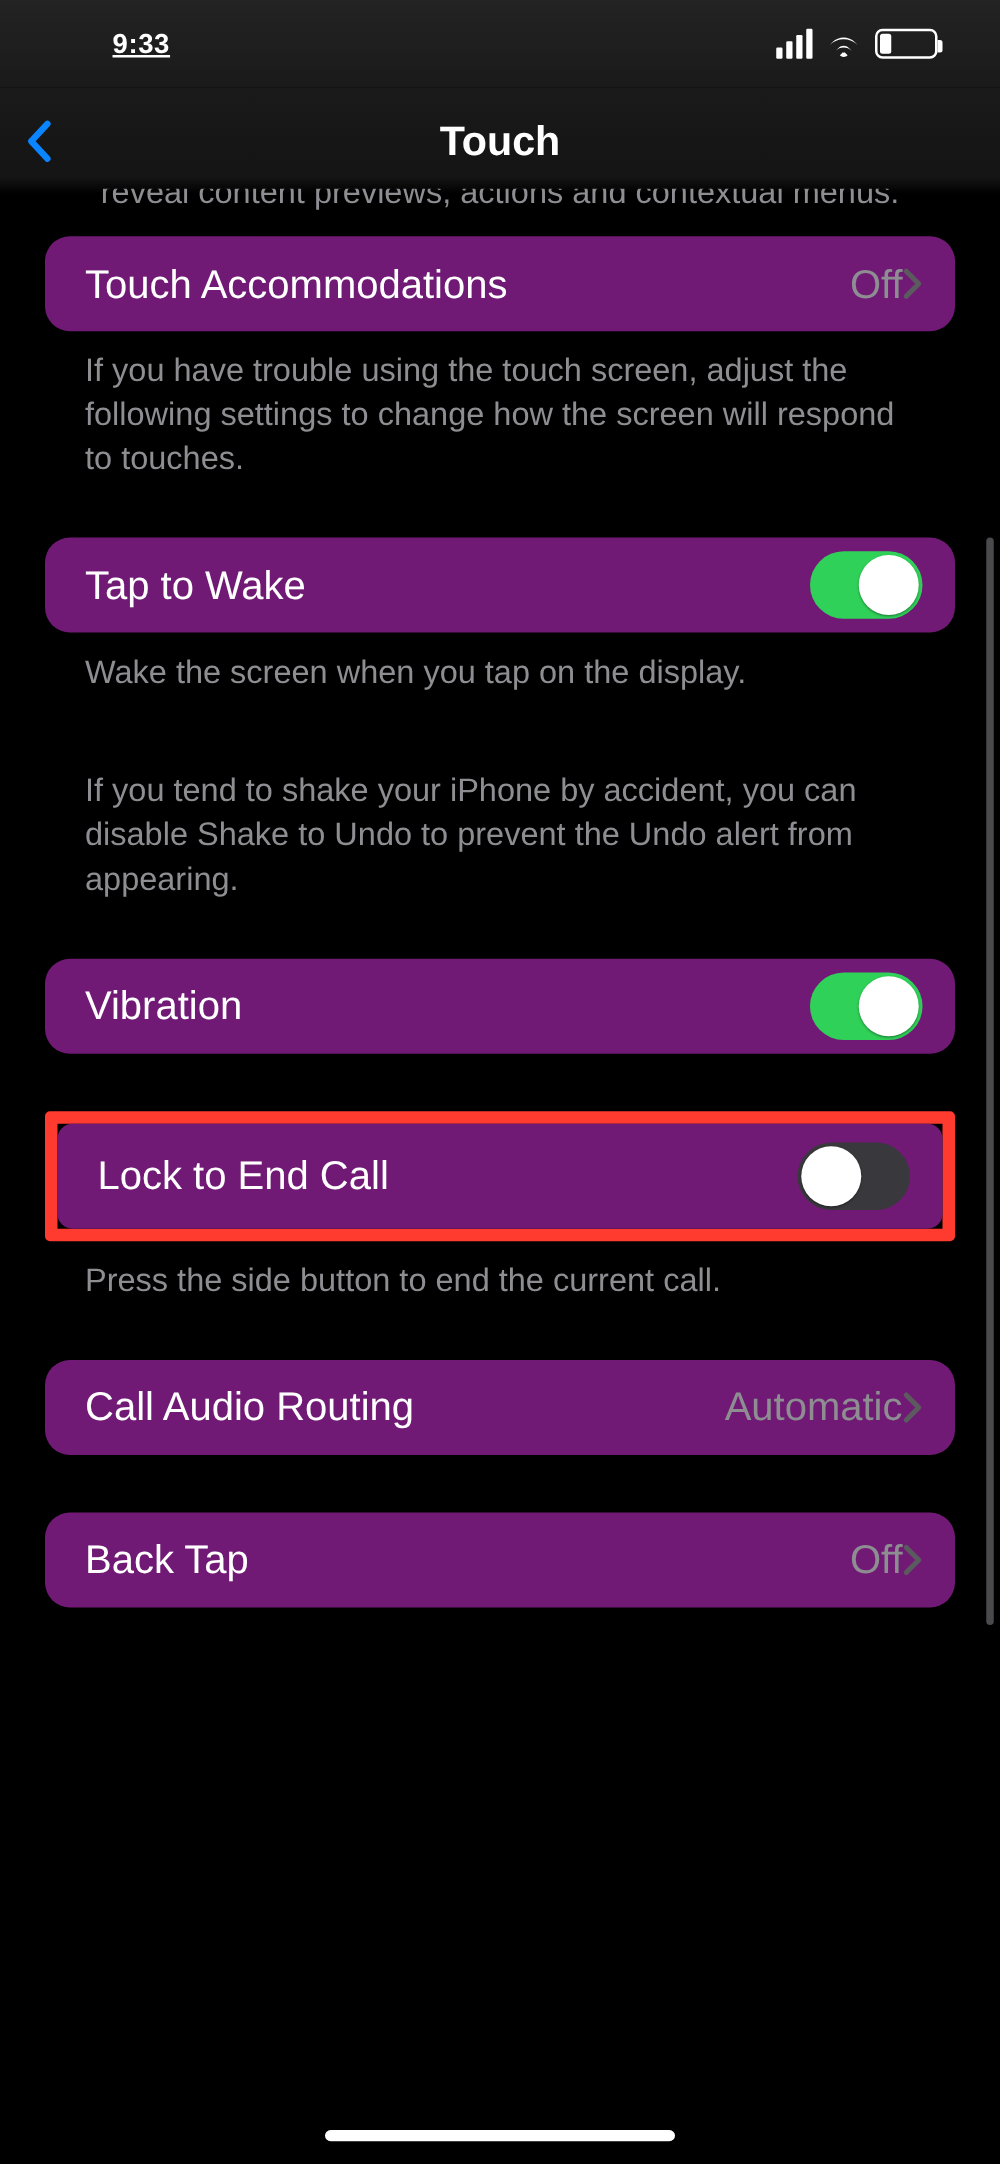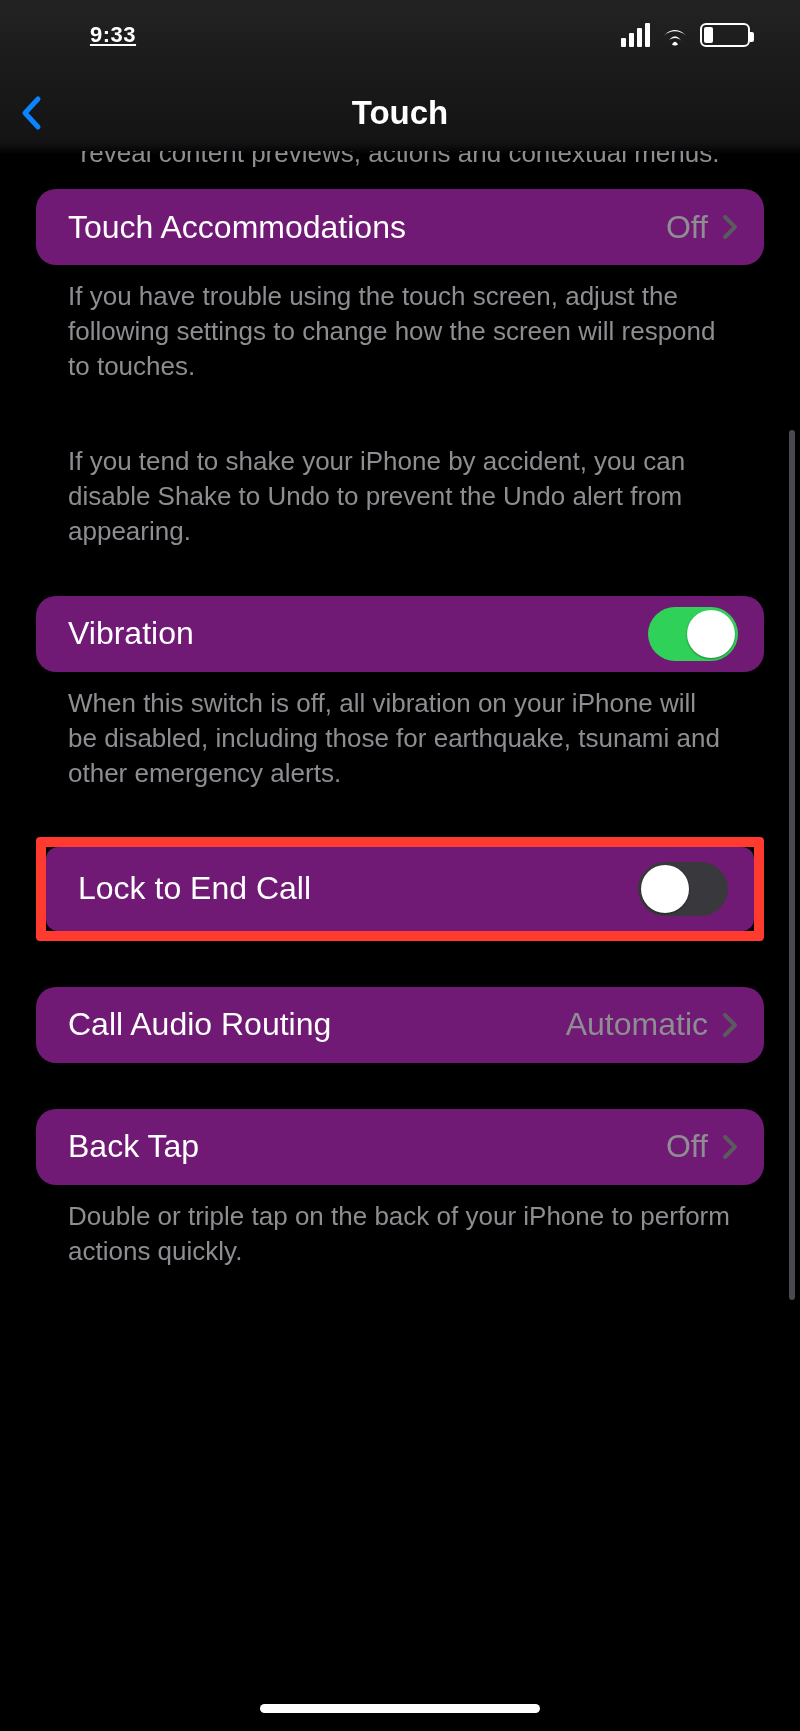--- a/index.html
+++ b/index.html
@@ -98,21 +98,21 @@
     border-radius:20px;
     min-height:76px;
     display:flex;
     align-items:center;
     justify-content:space-between;
     padding:0 26px 0 32px;
     font-size:32px;
     color:#fff;
   }
   .cell .right{
-    display:flex; align-items:center; gap:14px;
+    display:flex; align-items:center; 
   }
   .cell .value{
     color:#8d8d92; font-size:32px;
   }
   .chevron{
     color:#5a5a5f;
   }
   .chevron svg{display:block}
 
   .footer{
@@ -203,43 +203,52 @@
         <span class="chevron">
           <svg width="16" height="28" viewBox="0 0 16 28">
               <path fill="none" stroke="#5a5a5f" stroke-width="4" stroke-linecap="round" stroke-linejoin="round" d="M3 4 L13 14 L3 24"></path>
             </svg>
         </span>
       </span>
     </div>
     <div class="footer">If you have trouble using the touch screen, adjust the following settings to change how the screen will respond to touches.</div>
   </div>
 
+  <div class="group">
+    <div class="cell">
+      <span>Tap to Wake</span>
+      <div class="toggle on">
+          <div class="knob"></div>
+        </div>
+    </div>
+    <div class="footer">Wake the screen when you tap on the display.</div>
+  </div>
 
   <div class="group">
     <div class="footer">If you tend to shake your iPhone by accident, you can disable Shake to Undo to prevent the Undo alert from appearing.</div>
   </div>
 
   <div class="group">
     <div class="cell">
       <span>Vibration</span>
       <div class="toggle on">
           <div class="knob"></div>
         </div>
     </div>
-    <div class="footer">When this switch is off, all vibration on your iPhone will be disabled, including those for earthquake, tsunami and other emergency alerts.</div>
   </div>
 
   <div class="highlight">
     <div class="cell">
       <span>Lock to End Call</span>
       <div class="toggle off">
           <div class="knob"></div>
         </div>
     </div>
   </div>
+  <div class="footer">Press the side button to end the current call.</div>
 
   <div class="group">
     <div class="cell">
       <span>Call Audio Routing</span>
       <span class="right">
         <span class="value">Automatic</span>
         <span class="chevron">
           <svg width="16" height="28" viewBox="0 0 16 28">
               <path fill="none" stroke="#5a5a5f" stroke-width="4" stroke-linecap="round" stroke-linejoin="round" d="M3 4 L13 14 L3 24"></path>
             </svg>
@@ -253,19 +262,18 @@
       <span>Back Tap</span>
       <span class="right">
         <span class="value">Off</span>
         <span class="chevron">
           <svg width="16" height="28" viewBox="0 0 16 28">
               <path fill="none" stroke="#5a5a5f" stroke-width="4" stroke-linecap="round" stroke-linejoin="round" d="M3 4 L13 14 L3 24"></path>
             </svg>
         </span>
       </span>
     </div>
-    <div class="footer">Double or triple tap on the back of your iPhone to perform actions quickly.</div>
   </div>
 
 </div>
 
 <div class="scroll-ind"></div>
 <div class="home-indicator"></div>
 
 </body></html>

